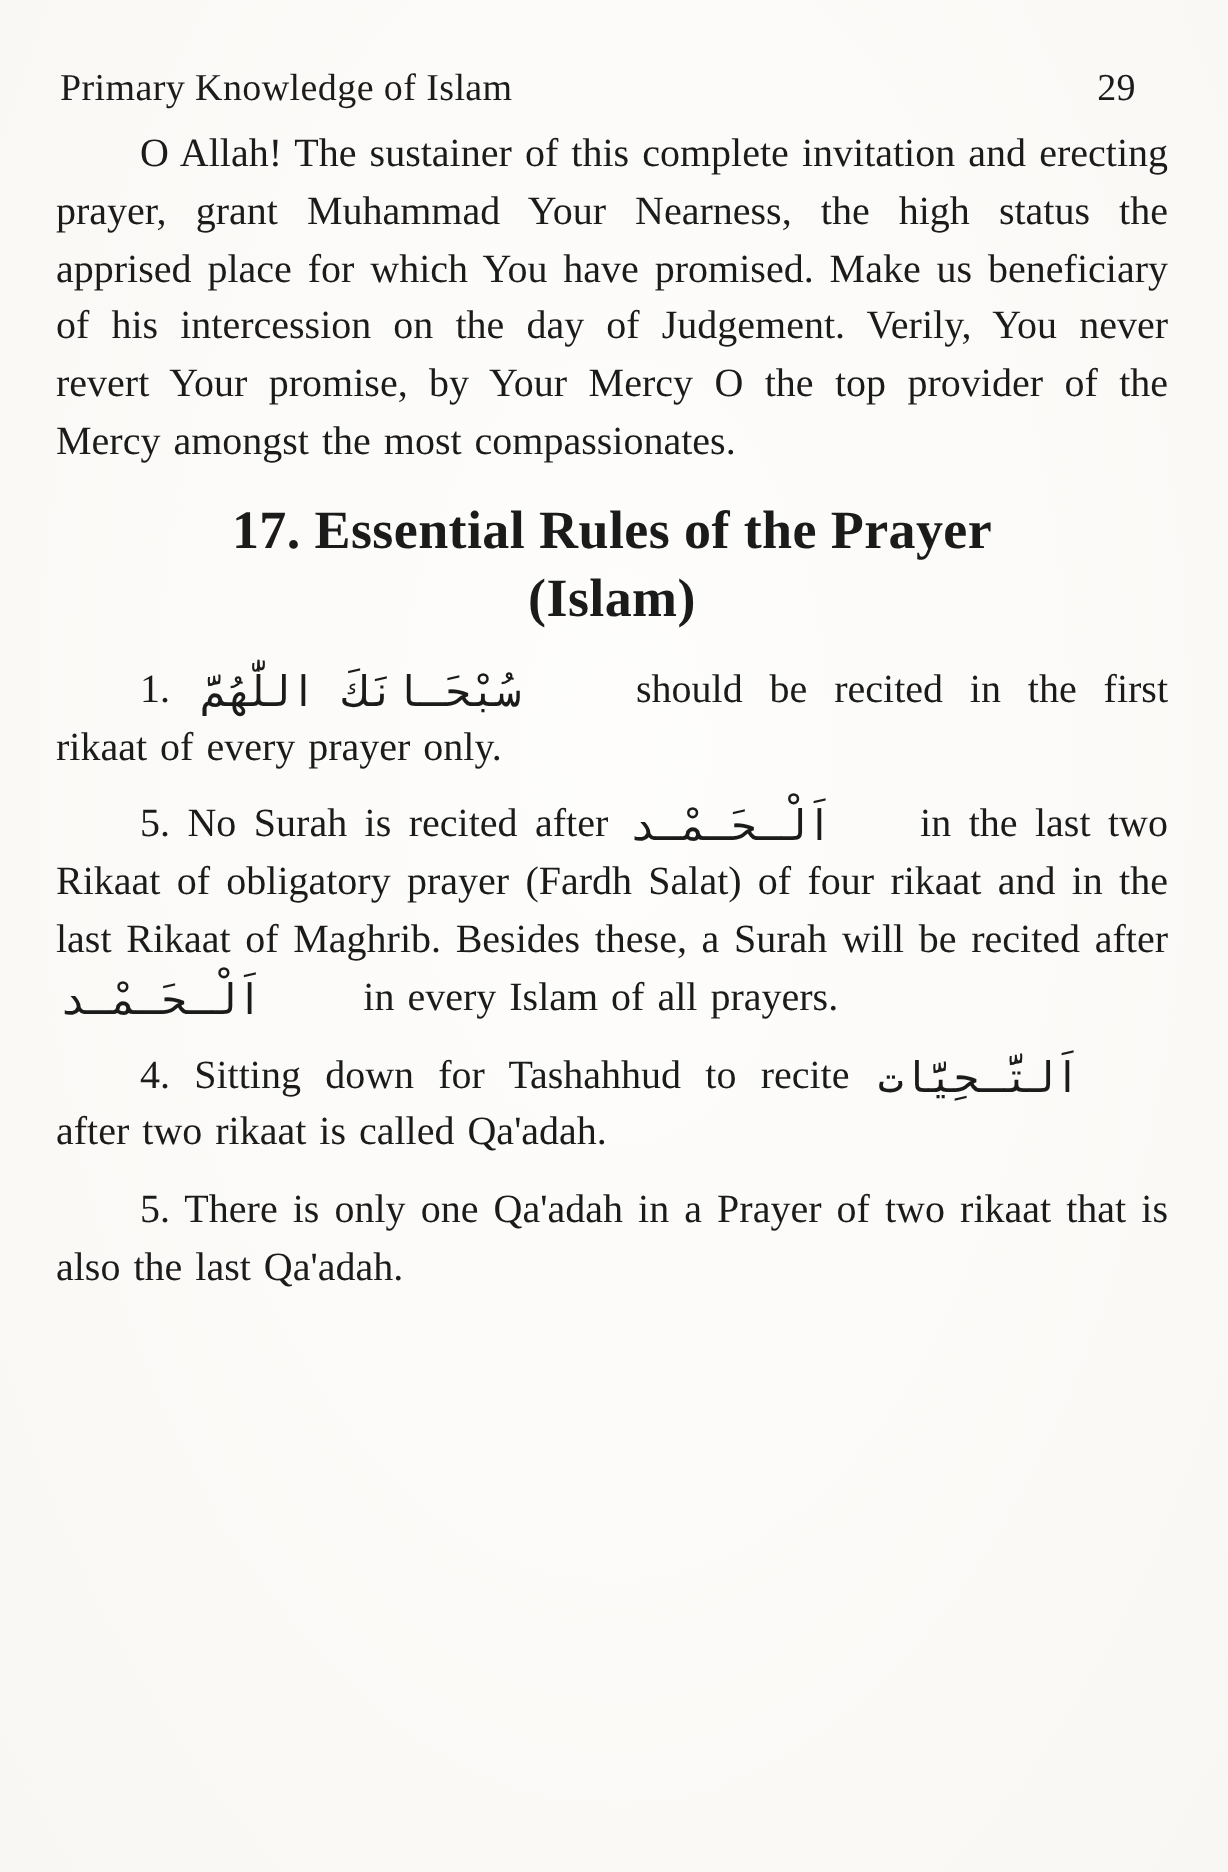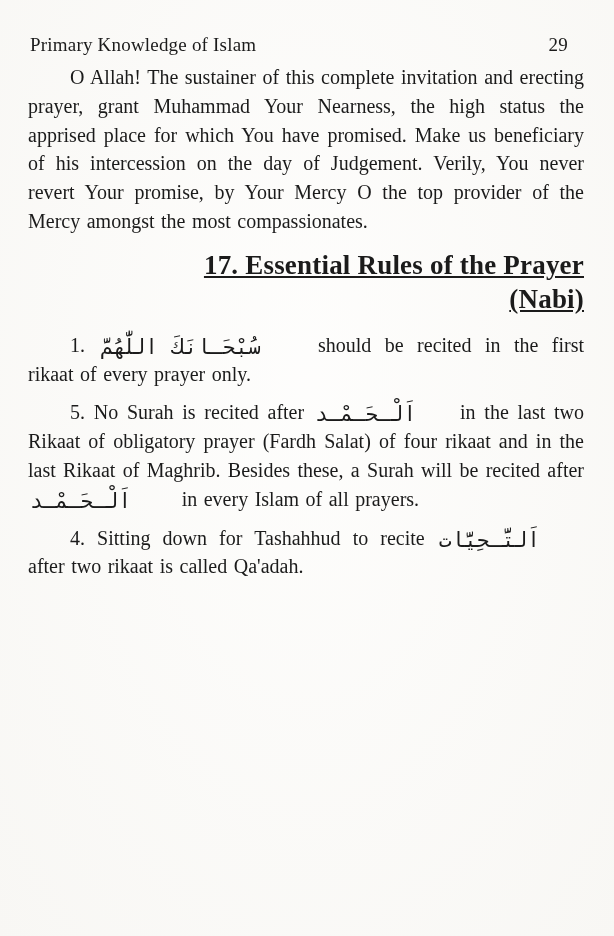--- a/index.html
+++ b/index.html
@@ -39,27 +39,26 @@
     text-align: justify;
     text-indent: 42px;
     margin: 0 0 10px 0;
     word-spacing: 1.5px;
   }
   .intro {
     margin-top: 7px;
     margin-bottom: 12px;
   }
   .section-heading {
-    text-align: right;
+    text-align: center;
     font-size: 27px;
     font-weight: bold;
     line-height: 1.28;
     margin: 12px 0 14px 0;
     letter-spacing: 0.2px;
-    text-decoration: underline;
   }
   .section-heading span { display: block; }
   .arabic {
     font-family: Liberation Mono, monospace;
     font-size: 21px;
     line-height: 1;
     unicode-bidi: embed;
     direction: rtl;
     display: inline-block;
     vertical-align: -2px;
@@ -73,25 +72,26 @@
 
   <header class="page-header">
     <span class="running-title">Primary Knowledge of Islam</span>
     <span class="page-number">29</span>
   </header>
 
   <p class="body-para intro">O Allah! The sustainer of this complete invitation and erecting prayer, grant Muhammad Your Nearness, the high status the apprised place for which You have promised. Make us beneficiary of his intercession on the day of Judgement. Verily, You never revert Your promise, by Your Mercy O the top provider of the Mercy amongst the most compassionates.</p>
 
   <h1 class="section-heading">
     <span>17.  Essential Rules of the Prayer</span>
-    <span>(Nabi)</span>
+    <span>(Islam)</span>
   </h1>
 
   <p class="body-para"><span>1. </span><span class="arabic">سُبْحَـانَكَ اللّٰهُمَّ</span><span> should be recited in the first rikaat of every prayer only.</span></p>
 
 
   <p class="body-para"><span>5. No Surah is recited after </span><span class="arabic">اَلْـحَـمْـد</span><span>in the last two Rikaat of obligatory prayer (Fardh Salat) of four rikaat and in the last Rikaat of Maghrib. Besides these, a Surah will be recited after </span><span class="arabic">اَلْـحَـمْـد</span><span> in every Islam of all prayers.</span></p>
 
   <p class="body-para"><span>4. Sitting down for Tashahhud to recite </span><span class="arabic">اَلتَّـحِيَّات</span><span> after two rikaat is called Qa'adah.</span></p>
 
+  <p class="body-para"><span>5. There is only one Qa'adah in a Prayer of two rikaat that is also the last Qa'adah.</span></p>
 
 
 </div>
 
 </body></html>

